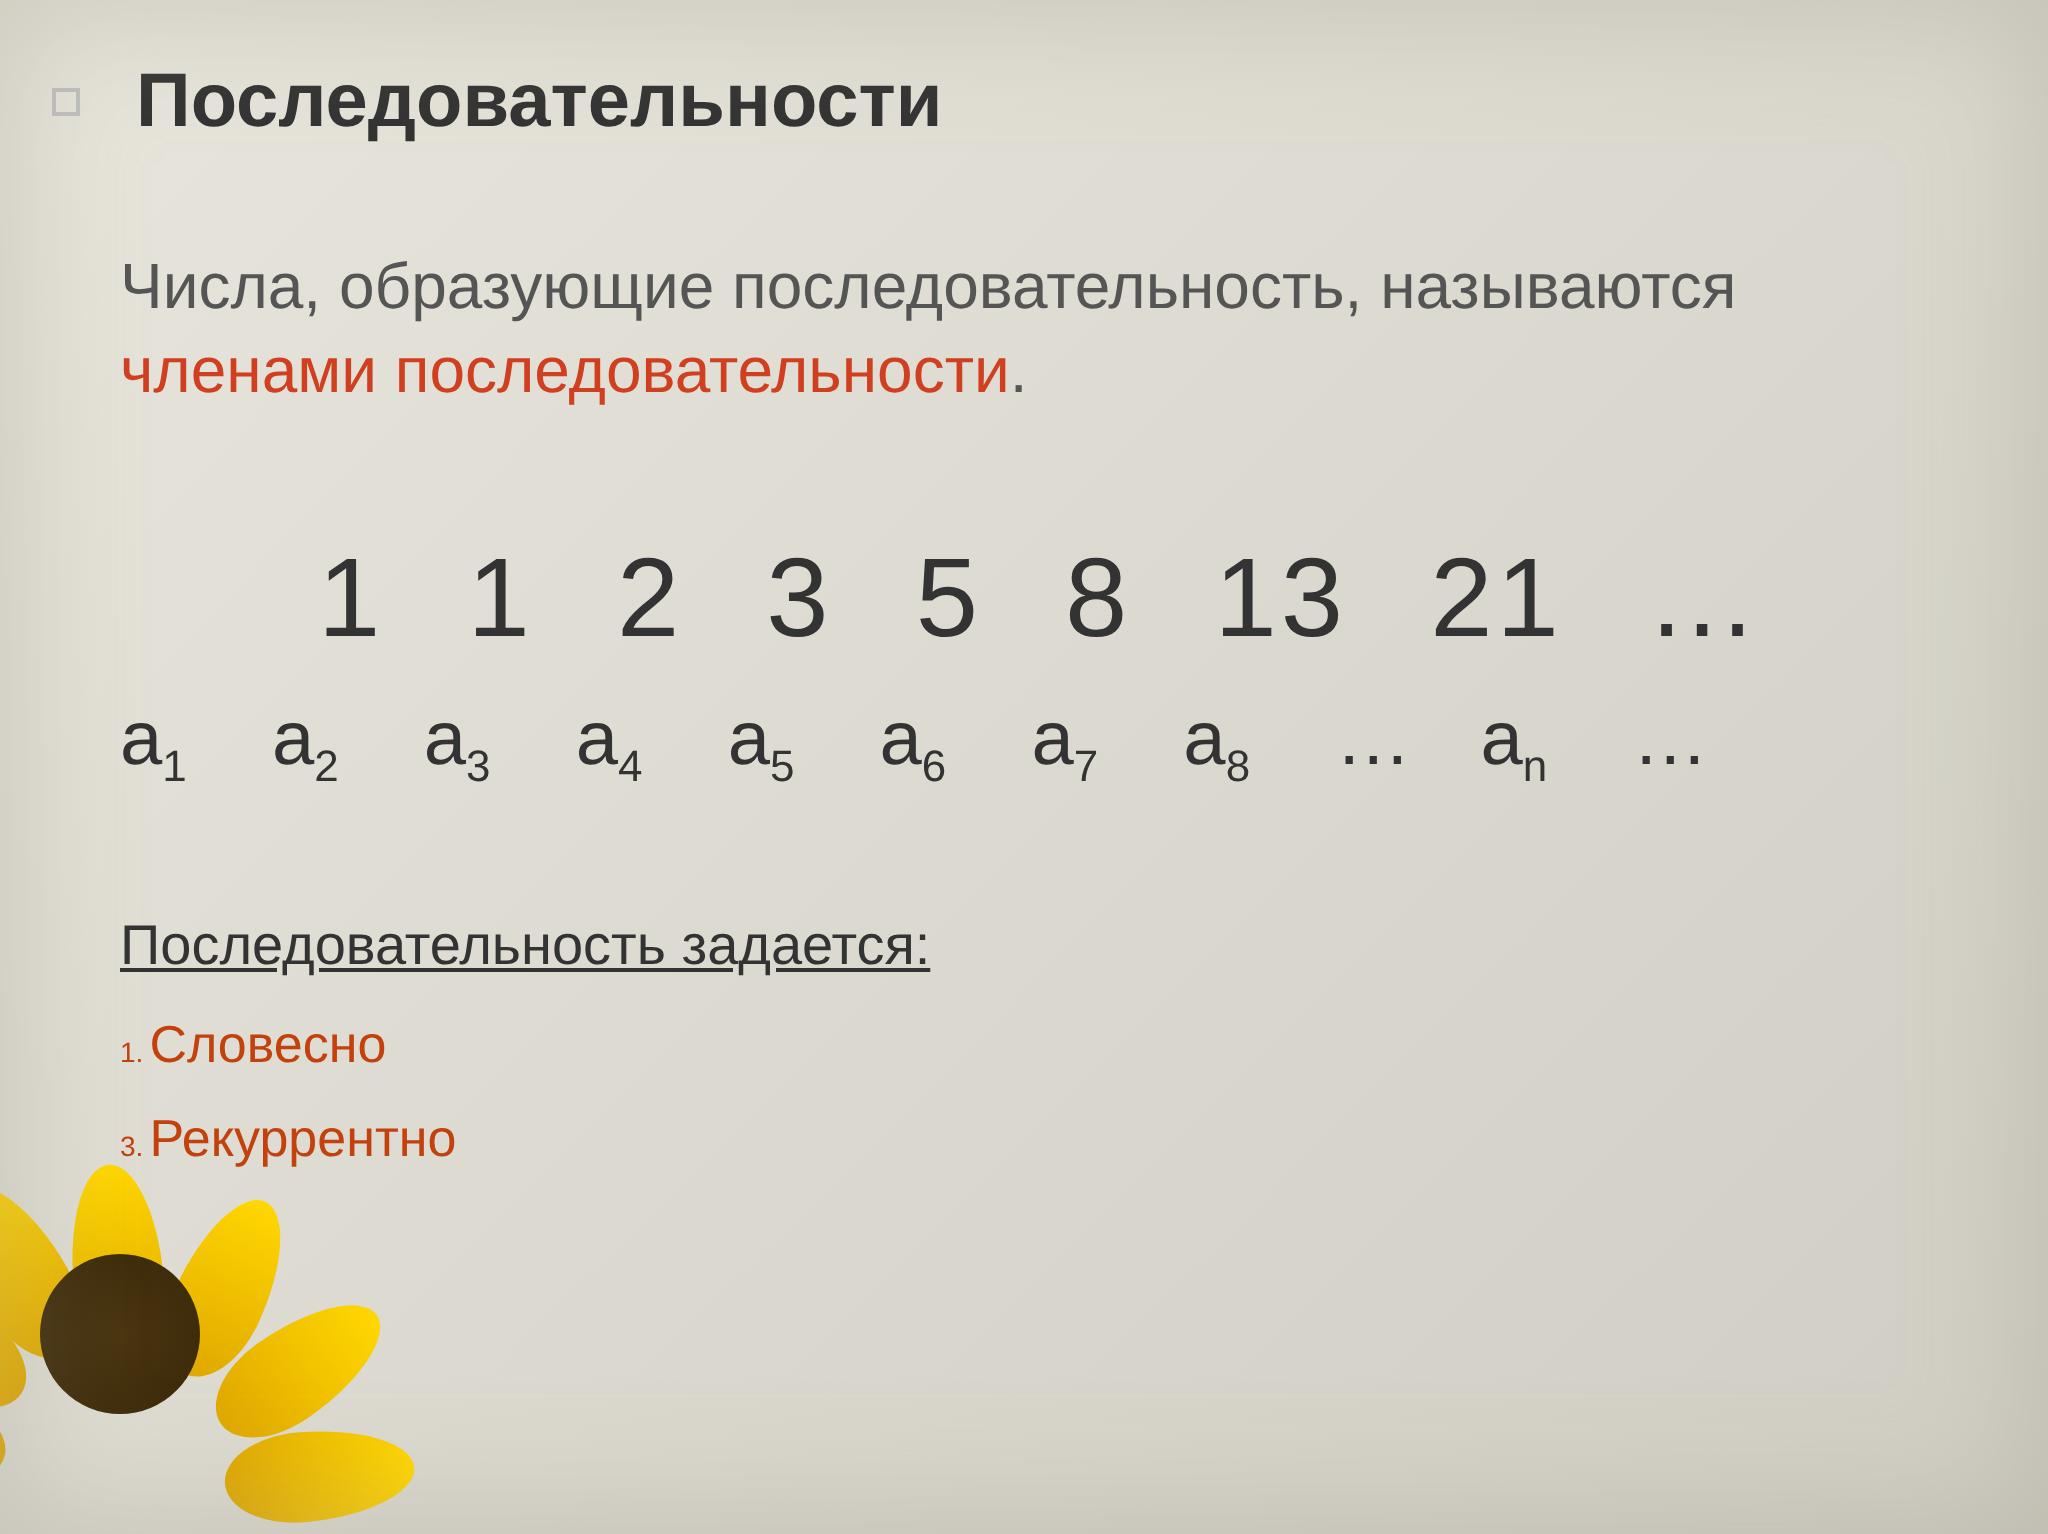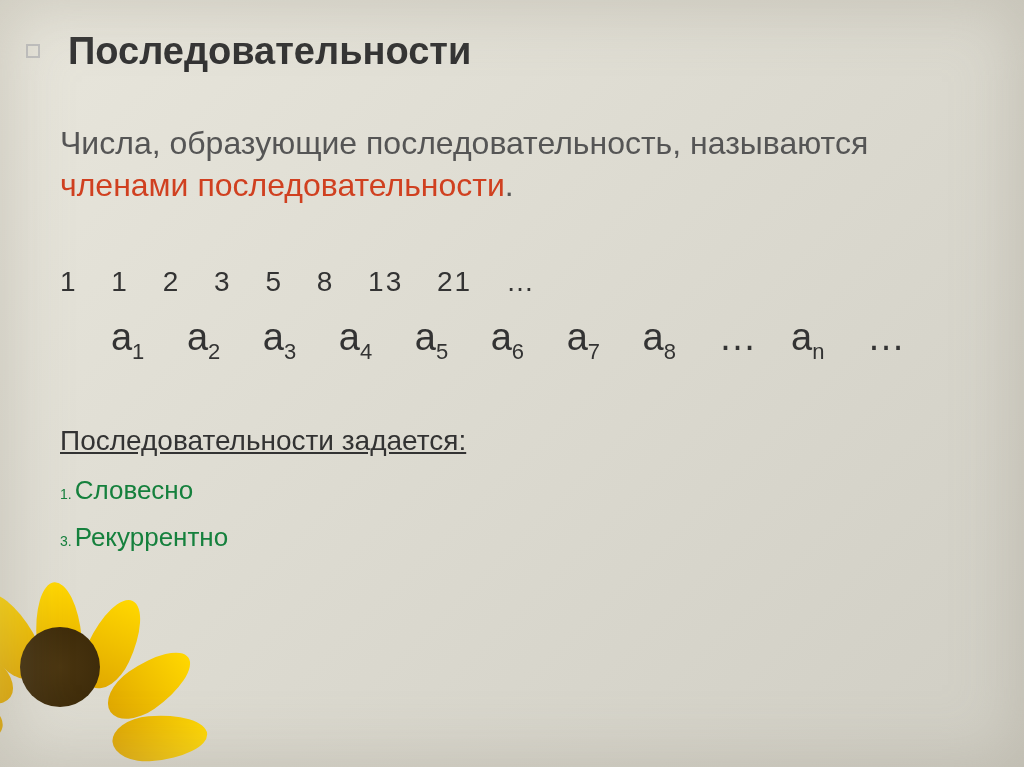--- a/index.html
+++ b/index.html
@@ -39,31 +39,31 @@
     .definition {
       font-size: 32px;
       color: #555;
       line-height: 1.3;
       margin-bottom: 60px;
     }
     .definition .highlight {
       color: #d04020;
     }
     .sequence-numbers {
-      font-size: 28px;
+      font-size: 56px;
       color: #333;
       letter-spacing: 2px;
       margin-bottom: 18px;
       word-spacing: 24px;
+      text-align: center;
     }
     .sequence-terms {
       font-size: 38px;
       color: #333;
       margin-bottom: 60px;
-      text-align: center;
     }
     .term {
       display: inline-block;
       margin-right: 32px;
     }
     .term .sub {
       font-size: 22px;
       vertical-align: sub;
     }
     .ellipsis {
@@ -71,21 +71,21 @@
       margin-right: 24px;
     }
     .methods-title {
       font-size: 28px;
       color: #333;
       text-decoration: underline;
       margin-bottom: 18px;
     }
     .method-item {
       font-size: 26px;
-      color: #15803d;
+      color: #c2410c;
       margin-bottom: 16px;
     }
     .method-item .num {
       font-size: 14px;
       margin-right: 3px;
       vertical-align: baseline;
     }
     .sunflower {
       position: absolute;
       bottom: -20px;
@@ -138,21 +138,21 @@
     <span class="term"><span>a</span><span class="sub">4</span></span>
     <span class="term"><span>a</span><span class="sub">5</span></span>
     <span class="term"><span>a</span><span class="sub">6</span></span>
     <span class="term"><span>a</span><span class="sub">7</span></span>
     <span class="term"><span>a</span><span class="sub">8</span></span>
     <span class="ellipsis">…</span>
     <span class="term"><span>a</span><span class="sub">n</span></span>
     <span class="ellipsis">…</span>
   </div>
 
-  <div class="methods-title">Последовательности задается:</div>
+  <div class="methods-title">Последовательность задается:</div>
 
   <div class="method-item">
     <span class="num">1.</span><span>Словесно</span>
   </div>
   <div class="method-item">
     <span class="num">3.</span><span>Рекуррентно</span>
   </div>
 
   <div class="sunflower">
     <div class="petal" style="bottom:110px;left:70px;transform:rotate(-5deg)"></div>

